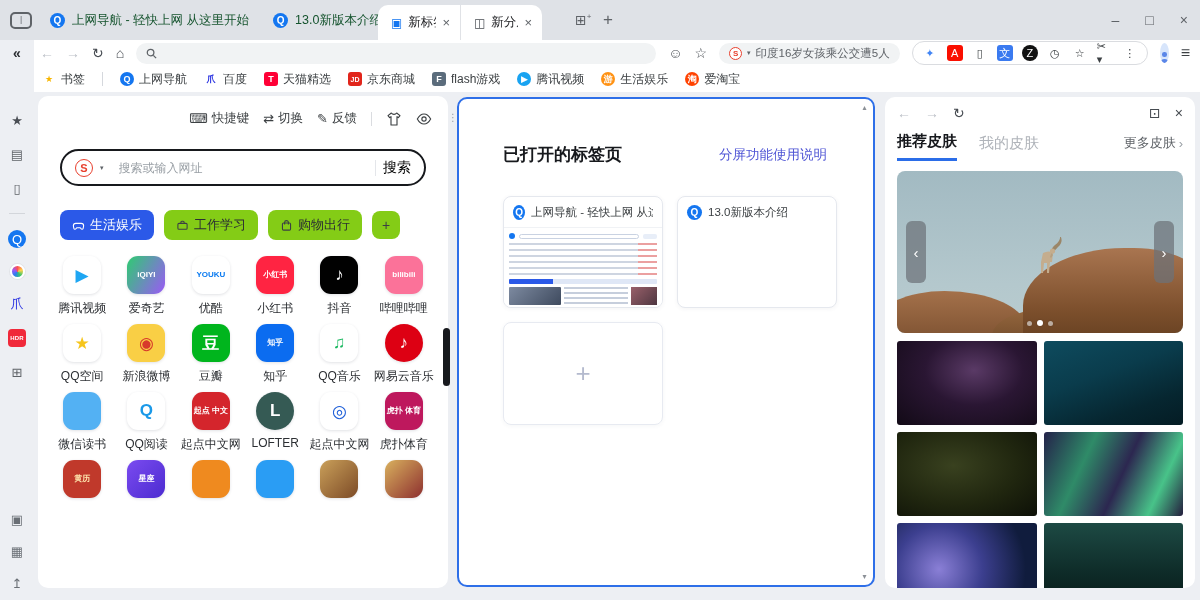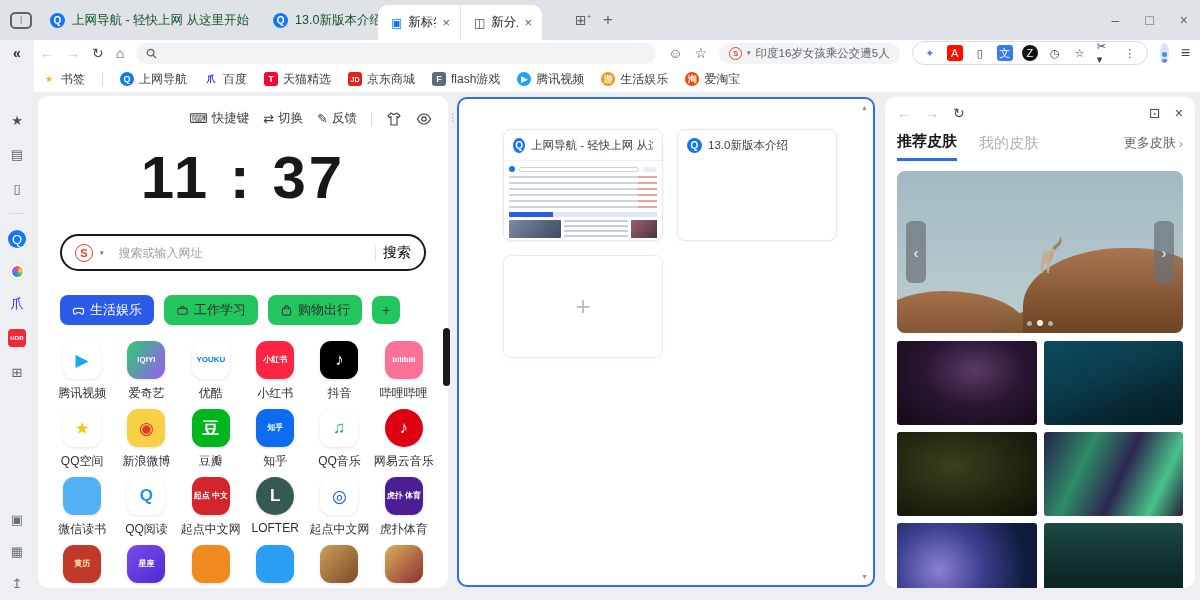--- a/index.html
+++ b/index.html
@@ -77,21 +77,21 @@
   .lp-tool .g { font-size:13px; }
   .lp-div { width:1px; height:14px; background:#dadce0; }
   .lp-ic { width:16px; height:16px; cursor:pointer; }
   .clock { text-align:center; margin-top:16px; font-size:60px; font-weight:600; color:#16181c; letter-spacing:3px; }
   .searchpill { margin:22px 22px 0; height:37px; border:2px solid #17191d; border-radius:20px; display:flex; align-items:center; padding:0 13px; gap:7px; background:#fff; }
   .searchpill input { flex:1; border:none; outline:none; background:transparent; font-size:12px; color:#202124; font-family:Liberation Sans, sans-serif;margin-left:8px; }
   .searchpill input::placeholder { color:#9aa0a6; }
   .sp-div { width:1px; height:16px; background:#e4e6ea; }
   .sp-btn { font-size:14px; color:#000000; font-weight:500; cursor:pointer; }
   .chips { display:flex; align-items:center; gap:10px; margin:24px 0 0 22px; }
-  .chip { display:flex; align-items:center; gap:5px; background:#22c55e; border-radius:8px; padding:6px 12px; font-size:13px; color:#2c2f33; cursor:pointer; }
+  .chip { display:flex; align-items:center; gap:5px; background:#84cc16; border-radius:8px; padding:6px 12px; font-size:13px; color:#2c2f33; cursor:pointer; }
   .chip svg { width:13px; height:13px; }
   .chip.active { background:#2b59e8; color:#fff; }
   .chip.plus { padding:6px 10px; font-size:14px; color:#3c4043; }
   .appgrid { position:relative; display:grid; grid-template-columns:repeat(6,1fr); margin:16px 12px 0; row-gap:9px; }
   .app { display:flex; flex-direction:column; align-items:center; cursor:pointer; }
   .app-ic { width:38px; height:38px; border-radius:11px; display:flex; align-items:center; justify-content:center; font-size:17px; font-weight:bold; box-shadow:0 1px 3px rgba(40,50,70,.14); overflow:hidden; }
   .app-ic.round { border-radius:50%; }
   .app-ic.micro { font-size:8px; letter-spacing:0; text-align:center; line-height:1.05; }
   .app-label { margin-top:6px; font-size:12px; color:#2c2f33; height:15px; white-space:nowrap; }
 
@@ -337,21 +337,20 @@
       <div class="lp-div"></div>
       <svg class="lp-ic" viewBox="0 0 24 24">
           <path d="M8 3 L3 7 L5.5 10 L7.5 8.5 L7.5 21 L16.5 21 L16.5 8.5 L18.5 10 L21 7 L16 3 C15 4.5 13.5 5 12 5 C10.5 5 9 4.5 8 3 Z" fill="none" stroke="#3c4043" stroke-width="1.7" stroke-linejoin="round"></path>
         </svg>
       <svg class="lp-ic" viewBox="0 0 24 24">
           <path d="M2 12 C5 6.5 9 4.5 12 4.5 C15 4.5 19 6.5 22 12 C19 17.5 15 19.5 12 19.5 C9 19.5 5 17.5 2 12 Z" fill="none" stroke="#3c4043" stroke-width="1.7"></path>
           <circle cx="12" cy="12" r="3.2" fill="none" stroke="#3c4043" stroke-width="1.7"></circle>
         </svg>
     </div>
 
-    <div class="clock">11 : 37</div>
 
     <div class="searchpill">
       <span class="s-logo" style="width:18px;height:18px;font-size:11px">S</span>
       <span class="caret">▾</span>
       <input type="text" placeholder="搜索或输入网址" style="">
       <div class="sp-div"></div>
       <span class="sp-btn">搜索</span>
     </div>
 
     <div class="chips">
@@ -426,21 +425,21 @@
           </div><div class="app">
             <div class="app-ic micro" style="background: rgb(212, 37, 44); color: rgb(255, 255, 255);">起点 中文</div>
             <span class="app-label">起点中文网</span>
           </div><div class="app">
             <div class="app-ic round" style="background: rgb(53, 90, 84); color: rgb(255, 255, 255);">L</div>
             <span class="app-label">LOFTER</span>
           </div><div class="app">
             <div class="app-ic" style="background: rgb(255, 255, 255); color: rgb(28, 93, 216);">◎</div>
             <span class="app-label">起点中文网</span>
           </div><div class="app">
-            <div class="app-ic micro" style="background: #4c1d95; color: rgb(255, 255, 255);">虎扑 体育</div>
+            <div class="app-ic micro" style="background: #be185d; color: rgb(255, 255, 255);">虎扑 体育</div>
             <span class="app-label">虎扑体育</span>
           </div><div class="app">
             <div class="app-ic micro" style="background: rgb(192, 57, 43); color: rgb(255, 233, 176);">黄历</div>
             <span class="app-label"></span>
           </div><div class="app">
             <div class="app-ic micro" style="background: linear-gradient(135deg, rgb(123, 75, 240), rgb(75, 43, 208)); color: rgb(255, 255, 255);">星座</div>
             <span class="app-label"></span>
           </div><div class="app">
             <div class="app-ic" style="background: rgb(239, 138, 31); color: rgb(255, 255, 255);"></div>
             <span class="app-label"></span>
@@ -455,20 +454,24 @@
             <span class="app-label"></span>
           </div></div>
 
     </div>
   </div>
 
   <div class="dots-handle">⋮</div>
   <div class="drag-handle"></div>
 
   <div class="panel mid-panel">
+    <div class="mp-head">
+      <span class="mp-title">已打开的标签页</span>
+      <span class="mp-link">分屏功能使用说明</span>
+    </div>
     <div class="mp-cards">
       <div class="tab-card">
         <div class="tc-head">
           <span class="q-logo">Q</span>
           <span class="tc-title">上网导航 - 轻快上网 从这里开</span>
         </div>
         <div class="tc-body">
           <div class="mini-nav">
             <div class="mn-top">
                 <div class="mn-dot"></div>

